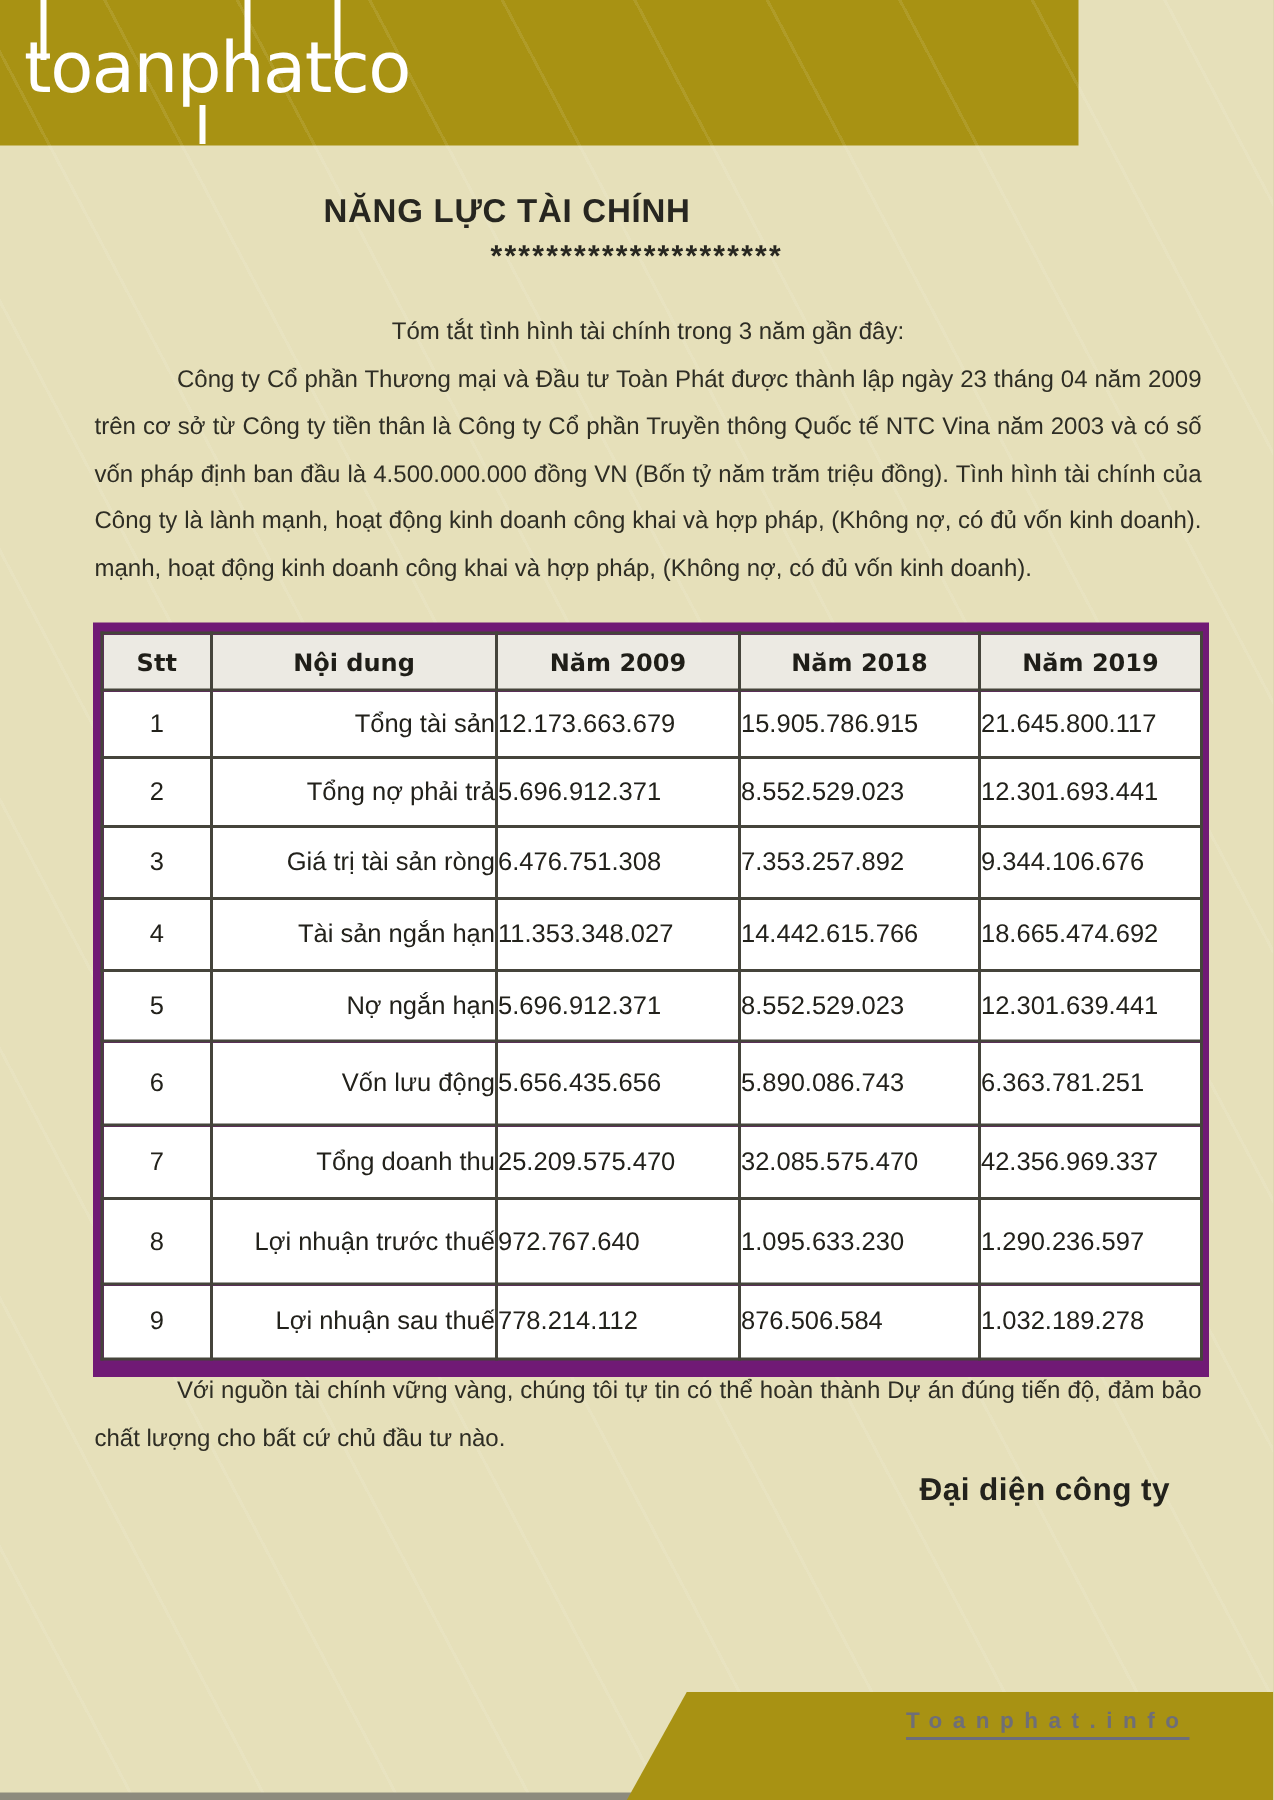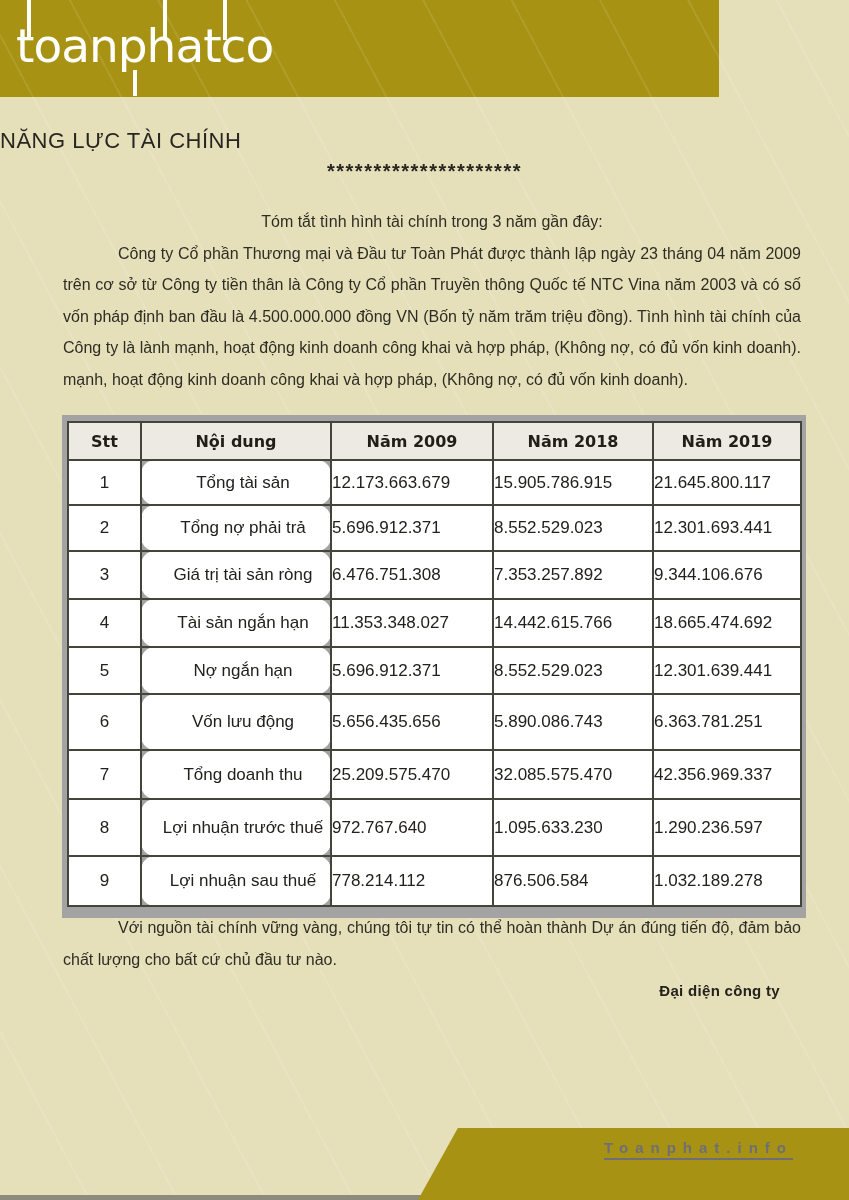--- a/index.html
+++ b/index.html
@@ -28,66 +28,66 @@
   .logo{
     position:absolute;left:16px;top:22px;
     font-family:"DejaVu Sans",sans-serif;font-weight:400;
     font-size:47px;letter-spacing:-1px;color:#fff;line-height:1;
   }
   .asc{position:absolute;width:4px;background:#fff;top:0;height:40px;}
   .asc1{left:27px;} .asc2{left:163px;} .asc3{left:223px;}
   .desc{position:absolute;width:4px;background:#fff;left:133px;top:70px;height:26px;}
   
   .title{
-    position:absolute;left:0;top:128px;width:676px;z-index:2;
-    font-size:22px;font-weight:normal;letter-spacing:.5px;color:#272620;
+    position:absolute;left:0;top:128px;width:676px;text-align:center;z-index:2;
+    font-size:22px;font-weight:bold;letter-spacing:.5px;color:#272620;
   }
   .divider{
     position:absolute;left:0;top:160px;width:849px;text-align:center;z-index:2;
     font-size:20px;font-weight:bold;letter-spacing:1.5px;color:#272620;
   }
   
   .text-block{
     position:absolute;left:63px;top:206px;width:738px;z-index:2;
     font-size:16px;line-height:31.5px;text-align:justify;
   }
   .text-block .intro{text-align:center;}
   .text-block .body-par{text-indent:55px;}
   
   .table-panel{
     position:absolute;left:62px;top:415px;width:744px;height:503px;
-    background:#a3a3a3;z-index:2;padding:6px 5px;
+    background:#701a75;z-index:2;padding:6px 5px;
   }
   table{border-collapse:collapse;width:733px;table-layout:fixed;}
   th,td{border:2px solid var(--border);overflow:hidden;}
   thead tr{height:38px;}
   th{
     background:var(--table-header-bg);
     font-family:"DejaVu Sans",sans-serif;font-size:16px;font-weight:bold;
     text-align:center;color:#1f1e18;
   }
   td{font-size:17px;color:#22211b;background:#fff;}
   col.c1{width:73px;} col.c2{width:190px;} col.c3{width:162px;}
   col.c4{width:160px;} col.c5{width:148px;}
   td:nth-child(1){text-align:center;}
-  td:nth-child(2){text-align:center;padding-left:14px;border-radius:14px;}
+  td:nth-child(2){text-align:right;padding-left:14px;}
   td:nth-child(n+3){text-align:left;padding-right:21px;}
   tbody tr:nth-child(1){height:45px;} tbody tr:nth-child(2){height:46px;}
   tbody tr:nth-child(3){height:48px;} tbody tr:nth-child(4){height:48px;}
   tbody tr:nth-child(5){height:47px;} tbody tr:nth-child(6){height:56px;}
   tbody tr:nth-child(7){height:49px;} tbody tr:nth-child(8){height:57px;}
   tbody tr:nth-child(9){height:50px;}
   
   .closing{
     position:absolute;left:63px;top:912px;width:738px;z-index:2;
     font-size:16px;line-height:31.5px;text-indent:55px;text-align:justify;
   }
   .signature{
     position:absolute;right:69px;top:982px;z-index:2;
-    font-size:15px;font-weight:bold;color:#23221c;letter-spacing:.3px;
+    font-size:21px;font-weight:bold;color:#23221c;letter-spacing:.3px;
   }
   
   .footer-banner{
     position:absolute;left:410px;top:1128px;width:439px;height:72px;z-index:3;
     background:var(--olive);
     clip-path:polygon(10.9% 0,100% 0,100% 100%,1.8% 100%);
     text-align:right;padding:11px 56px 0 0;
   }
   .footer-line{
     display:inline-block;color:var(--footer-text);

